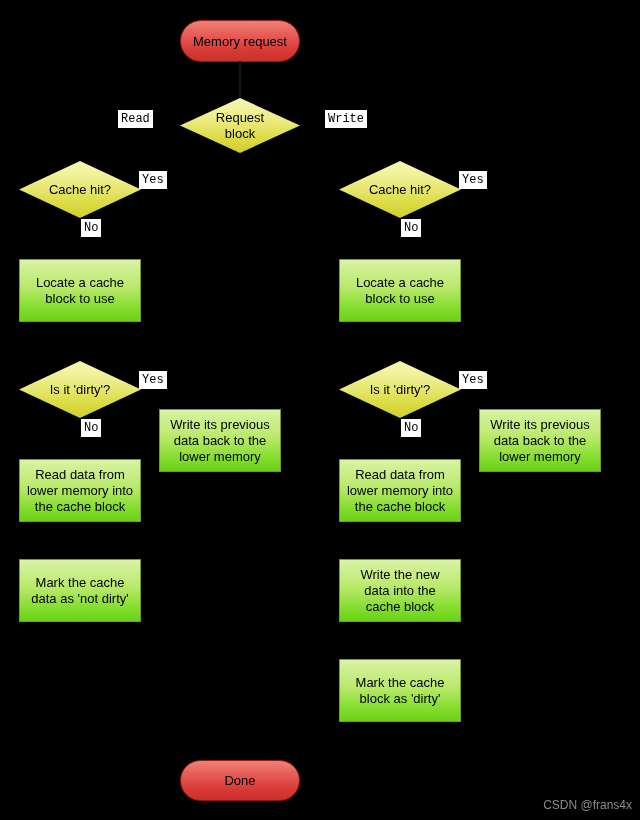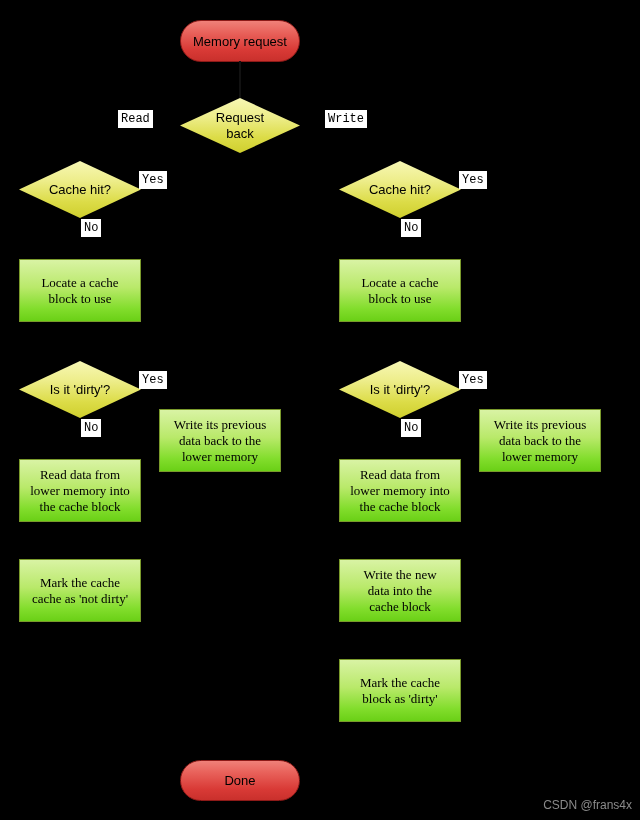--- a/index.html
+++ b/index.html
@@ -41,21 +41,21 @@
     align-items: center;
     justify-content: center;
     text-align: center;
     background: linear-gradient(to bottom, #d9f3a4 0%, #b9e96a 45%, #82dd2c 80%, #6ad016 100%);
     border: 1px solid #7a9a2b;
     color: #000000;
     font-size: 13px;
     line-height: 16px;
     box-sizing: border-box;
   }
-  .box span { display: block; padding: 0 5px; font-family: Liberation Serif, serif; }
+  .box span { display: block; padding: 0 5px; }
 
   
   .diamond {
     position: absolute;
     display: flex;
     align-items: center;
     justify-content: center;
     text-align: center;
     color: #000000;
     font-size: 13px;
@@ -103,21 +103,21 @@
     <div>
       <span>Memory</span>
       <span>request</span>
     </div>
   </div>
   <div class="stub" style="left:239px; top:61px; width:2px; height:37px;"></div>
 
   <div class="diamond" style="left:180px; top:98px; width:120px; height:55px;">
     <div>
       <span>Request</span>
-      <span>back</span>
+      <span>block</span>
     </div>
   </div>
   <div class="chip" style="left:118px; top:110px;">Read</div>
   <div class="chip" style="left:325px; top:110px;">Write</div>
 
   <div class="diamond" style="left:19px; top:161px; width:122px; height:57px;">
     <span>Cache hit?</span>
   </div>
   <div class="chip" style="left:139px; top:171px;">Yes</div>
   <div class="chip" style="left:81px; top:219px;">No</div>
@@ -147,21 +147,21 @@
     <div>
       <span>Read data from</span>
       <span>lower memory into</span>
       <span>the cache block</span>
     </div>
   </div>
 
   <div class="box" style="left:19px; top:559px; width:122px; height:63px;">
     <div>
       <span>Mark the cache</span>
-      <span>cache as 'not dirty'</span>
+      <span>data as 'not dirty'</span>
     </div>
   </div>
 
 
   <div class="diamond" style="left:339px; top:161px; width:122px; height:57px;">
     <span>Cache hit?</span>
   </div>
   <div class="chip" style="left:459px; top:171px;">Yes</div>
   <div class="chip" style="left:401px; top:219px;">No</div>
 

